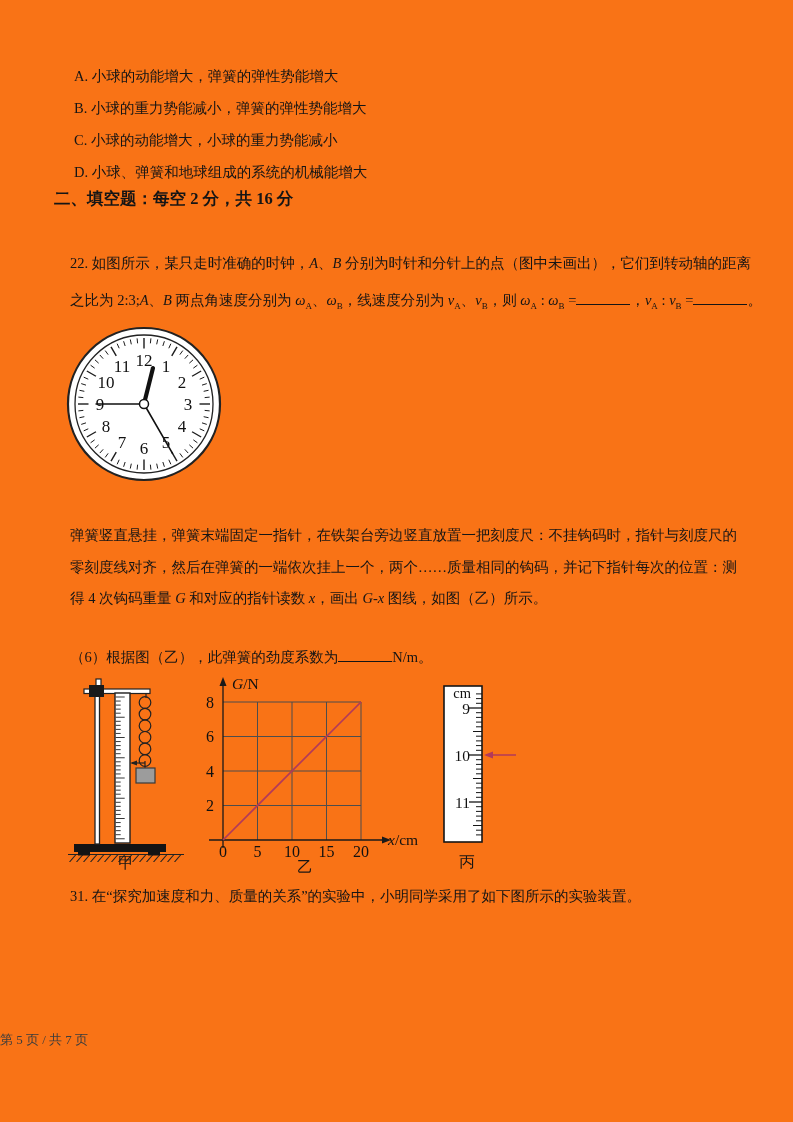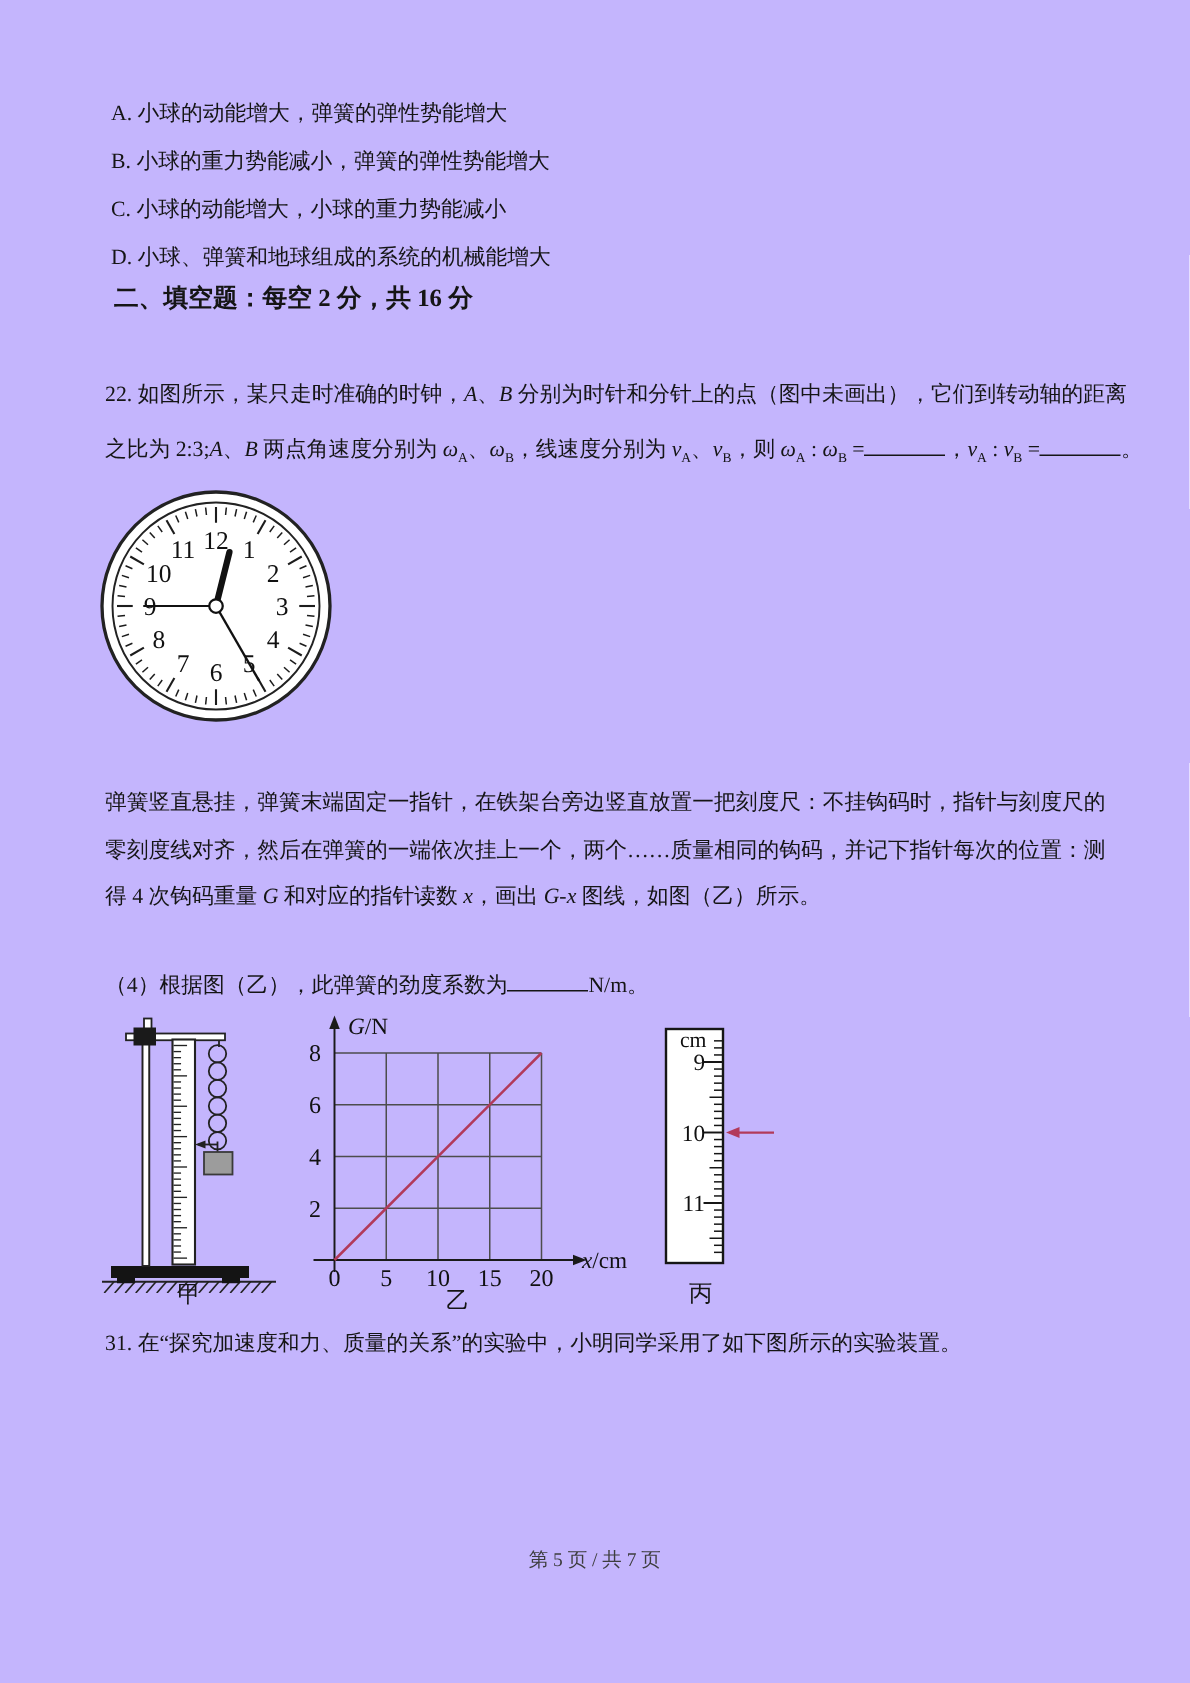--- a/index.html
+++ b/index.html
@@ -1,25 +1,25 @@
 <!DOCTYPE html>
 <html><head>
 <meta charset="utf-8">
 <style>
   html,body{margin:0;padding:0;background:#fff;}
-  .page{position:relative;width:793px;height:1122px;background:#c4b5fd;overflow:hidden;
+  .page{position:relative;width:793px;height:1122px;background:#f97316;overflow:hidden;
         font-family:"Liberation Serif","DejaVu Serif",serif;color:#151515;}
   .line{position:absolute;left:70px;white-space:nowrap;font-size:14.5px;line-height:20px;}
   .opt{left:74px;}
-  .sec{position:absolute;left:76px;font-weight:bold;font-size:16.5px;white-space:nowrap;}
+  .sec{position:absolute;left:54px;font-weight:bold;font-size:16.5px;white-space:nowrap;}
   .blank{display:inline-block;height:13px;border-bottom:1.3px solid #151515;}
   .it{font-style:italic;}
   sub{font-size:9px;line-height:0;}
   .figlabel{position:absolute;font-size:15.5px;text-align:center;}
-  .footer{position:absolute;left:0;width:793px;text-align:center;font-size:13px;color:#3d3d3d;}
+  .footer{position:absolute;left:0;width:793px;text-align:left;font-size:13px;color:#3d3d3d;}
   .abs{position:absolute;}
   svg text{font-family:"Liberation Serif","DejaVu Serif",serif;}
 </style>
 </head>
 <body>
 
 <div class="page">
 
   <div class="line opt" style="top:66px"><span>A.</span> <span>小球的动能增大，弹簧的弹性势能增大</span></div>
   <div class="line opt" style="top:98px"><span>B.</span> <span>小球的重力势能减小，弹簧的弹性势能增大</span></div>
@@ -109,21 +109,21 @@
       <text x="79.99999999999999" y="42" text-anchor="middle" font-size="17" fill="#111">12</text>
       <line x1="80" y1="80" x2="88.95111013718771" y2="44.09905812778813" stroke="#111" stroke-width="4.2" stroke-linecap="round"></line>
       <line x1="80" y1="80" x2="108.5" y2="129.363448015713" stroke="#111" stroke-width="1.6" stroke-linecap="round"></line>
       <line x1="80" y1="80" x2="32" y2="80.00000000000001" stroke="#111" stroke-width="1.3" stroke-linecap="round"></line>
       <circle cx="80" cy="80" r="4.5" fill="#fff" stroke="#111" stroke-width="1.5"></circle>
     </svg>
 
   <div class="line" style="top:525px"><span>弹簧竖直悬挂，弹簧末端固定一指针，在铁架台旁边竖直放置一把刻度尺：不挂钩码时，指针与刻度尺的</span></div>
   <div class="line" style="top:557px"><span>零刻度线对齐，然后在弹簧的一端依次挂上一个，两个……质量相同的钩码，并记下指针每次的位置：测</span></div>
   <div class="line" style="top:588px"><span>得 4 次钩码重量 </span><span class="it">G</span><span> 和对应的指针读数 </span><span class="it">x</span><span>，画出 </span><span class="it">G</span><span>-</span><span class="it">x</span><span> 图线，如图（乙）所示。</span></div>
-  <div class="line" style="top:647px"><span>（4）根据图（乙），此弹簧的劲度系数为</span><span class="blank" style="width: 54px;"></span><span>N/m。</span></div>
+  <div class="line" style="top:647px"><span>（6）根据图（乙），此弹簧的劲度系数为</span><span class="blank" style="width: 54px;"></span><span>N/m。</span></div>
 
   <svg id="app-svg" class="abs" style="left:62px;top:676px" width="128" height="186" viewBox="0 0 128 186">
     <g id="ground">
         <line x1="6" y1="178.5" x2="122" y2="178.5" stroke="#222" stroke-width="1.2"></line>
         <line x1="14" y1="178.5" x2="7.5" y2="186" stroke="#222" stroke-width="1.1"></line>
         <line x1="21" y1="178.5" x2="14.5" y2="186" stroke="#222" stroke-width="1.1"></line>
         <line x1="28" y1="178.5" x2="21.5" y2="186" stroke="#222" stroke-width="1.1"></line>
         <line x1="35" y1="178.5" x2="28.5" y2="186" stroke="#222" stroke-width="1.1"></line>
         <line x1="42" y1="178.5" x2="35.5" y2="186" stroke="#222" stroke-width="1.1"></line>
         <line x1="49" y1="178.5" x2="42.5" y2="186" stroke="#222" stroke-width="1.1"></line>

